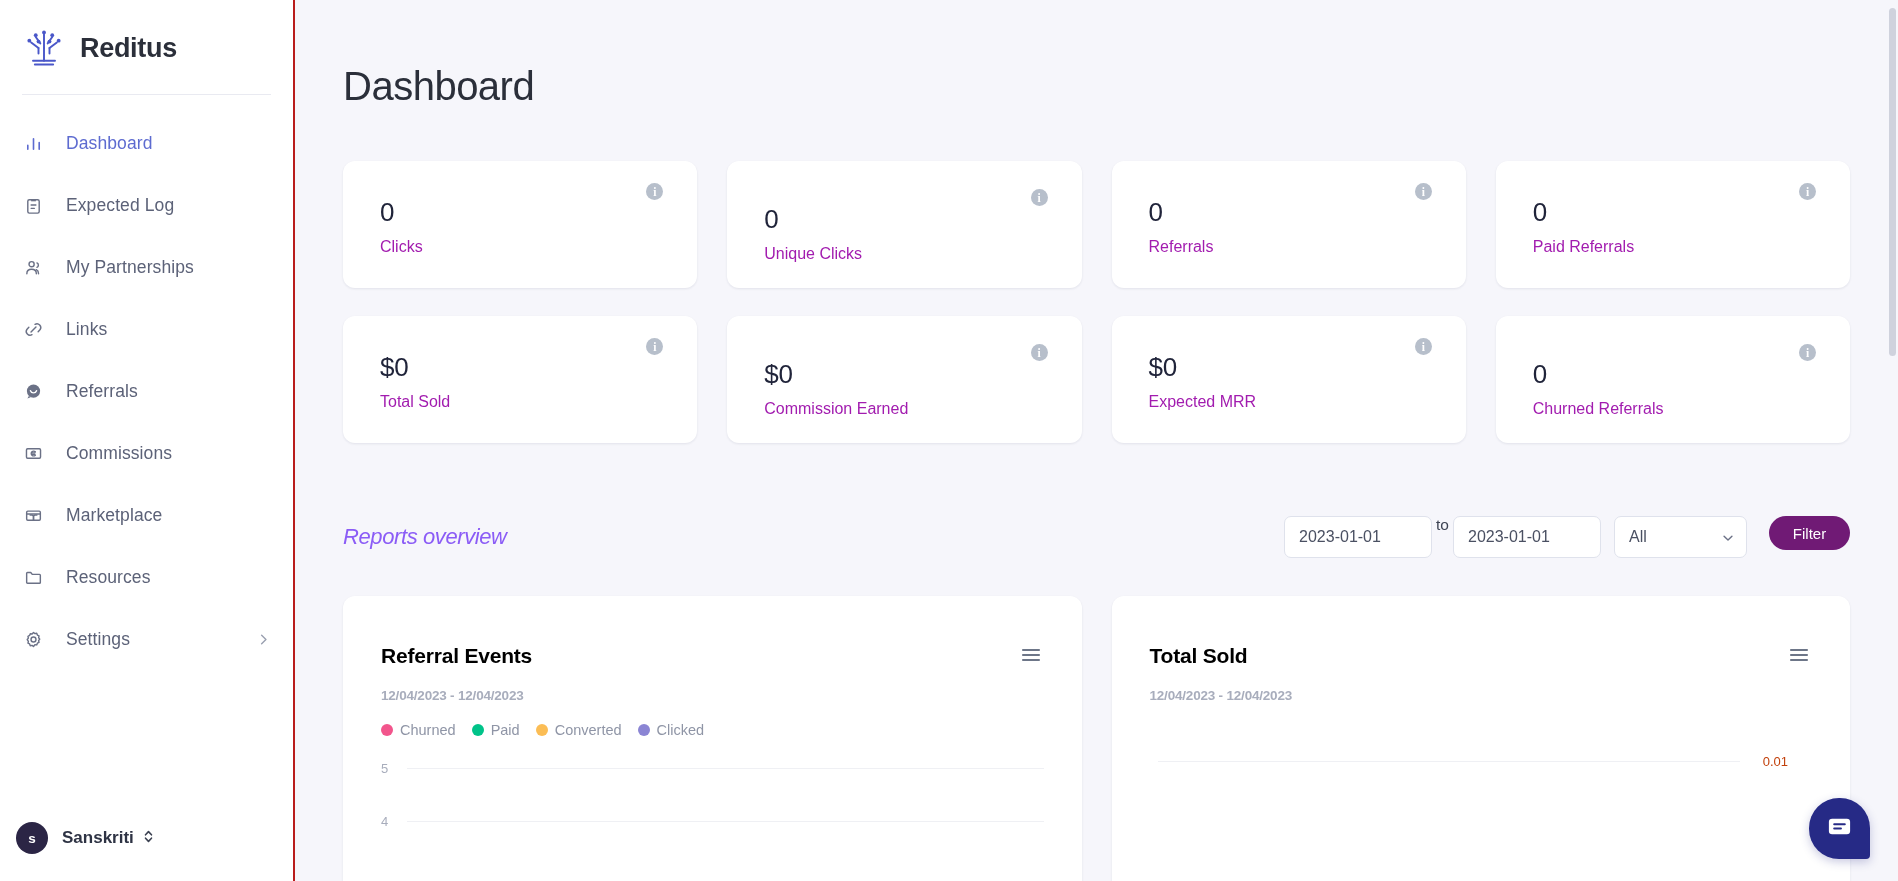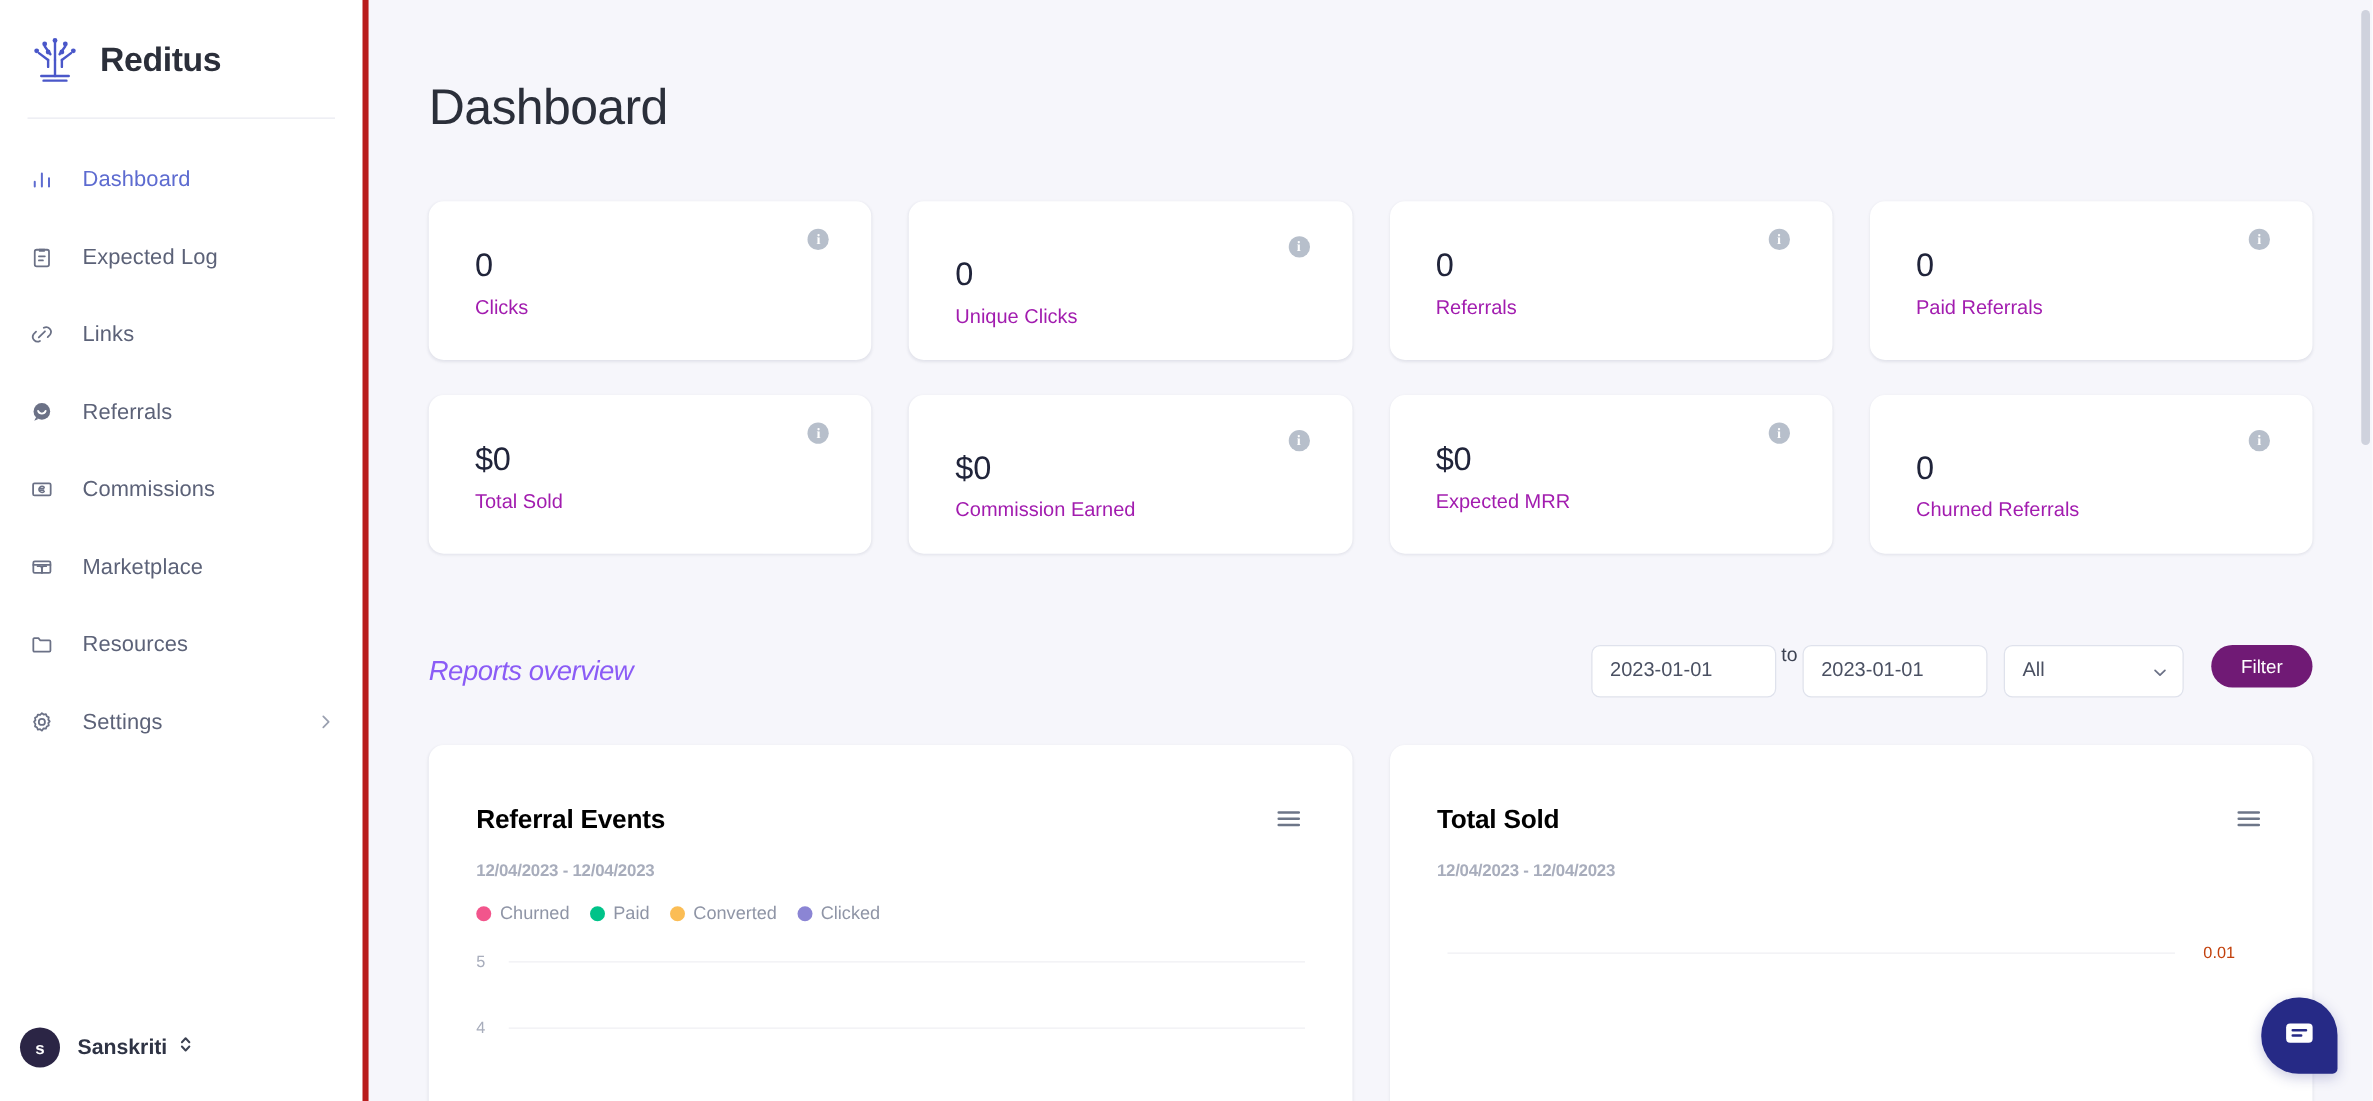--- a/index.html
+++ b/index.html
@@ -8,21 +8,21 @@
     overflow:hidden;
     font-family:"Liberation Sans", sans-serif;
     background:#ffffff;
   }
   #app { display:flex; width:1898px; height:881px; position:relative; }
 
   
   .sidebar {
     width:295px; min-width:295px; height:881px;
     background:#ffffff;
-    border-right:5px solid #b91c1c;
+    border-right:2px solid #b91c1c;
     display:flex; flex-direction:column;
     position:relative;
   }
   .brand { display:flex; align-items:center; gap:14px; padding:24px 0 0 22px; height:72px; }
   .brand-logo { width:44px; height:44px; flex:0 0 44px; }
   .brand-name { font-size:27px; font-weight:700; color:#2b2f3a; letter-spacing:-0.3px; }
   .brand-divider { height:1px; background:#e9eaf1; margin:22px 22px 0 22px; }
 
   .nav { margin-top:26px; display:flex; flex-direction:column; }
   .nav-item {
@@ -92,21 +92,21 @@
   .date-input {
     width:148px; height:42px;
     border:1px solid #dfe2ec; border-radius:7px;
     background:#ffffff; font-size:16px; color:#4a5062;
     padding:0 14px; font-family:"Liberation Sans", sans-serif;
     outline:none;
   }
   .to-label { font-size:15.5px; color:#3c4252; margin:0 4px; }
   .select-wrap { position:relative; margin-left:13px; }
   .select-box {
-    width:144px; height:42px;
+    width:133px; height:42px;
     border:1px solid #dfe2ec; border-radius:7px;
     background:#ffffff; font-size:16px; color:#4a5062;
     padding:0 14px; display:flex; align-items:center;
     cursor:pointer;
   }
   .select-caret { position:absolute; right:12px; top:15px; pointer-events:none; }
   .filter-btn {
     margin-left:22px;
     width:81px; height:34px;
     background:#701a75; border:none; border-radius:17px;
@@ -201,20 +201,30 @@
         <span class="nav-icon">
           <svg width="19" height="19" viewBox="0 0 20 20" fill="none" stroke="#6b7186" stroke-width="1.5" stroke-linecap="round">
             <rect x="4" y="4" width="12" height="14" rx="1.6"></rect>
             <path d="M7.5 3.2h5v2.4h-5z" fill="#6b7186" stroke="none"></path>
             <path d="M7.5 9.5h5M7.5 13h3.4"></path>
           </svg>
         </span>
         <span class="nav-label">Expected Log</span>
       </div>
 
+      <div class="nav-item">
+        <span class="nav-icon">
+          <svg width="19" height="19" viewBox="0 0 20 20" fill="none" stroke="#6b7186" stroke-width="1.5" stroke-linecap="round">
+            <circle cx="8" cy="6.5" r="2.7"></circle>
+            <path d="M3 16.5c0-2.9 2.3-4.6 5-4.6s5 1.7 5 4.6"></path>
+            <path d="M13.6 5.2a2.5 2.5 0 010 4.6M15.3 16.5c0-2.1-.9-3.5-2.3-4.2"></path>
+          </svg>
+        </span>
+        <span class="nav-label">My Partnerships</span>
+      </div>
 
       <div class="nav-item">
         <span class="nav-icon">
           <svg width="19" height="19" viewBox="0 0 20 20" fill="none" stroke="#6b7186" stroke-width="1.5" stroke-linecap="round">
             <path d="M11.6 4.5a4 4 0 015.4 5.6l-2.1 2.2"></path>
             <path d="M8.4 15.5a4 4 0 01-5.4-5.6l2.1-2.2"></path>
             <path d="M7.4 12.6l5.2-5.2"></path>
           </svg>
         </span>
         <span class="nav-label">Links</span>

